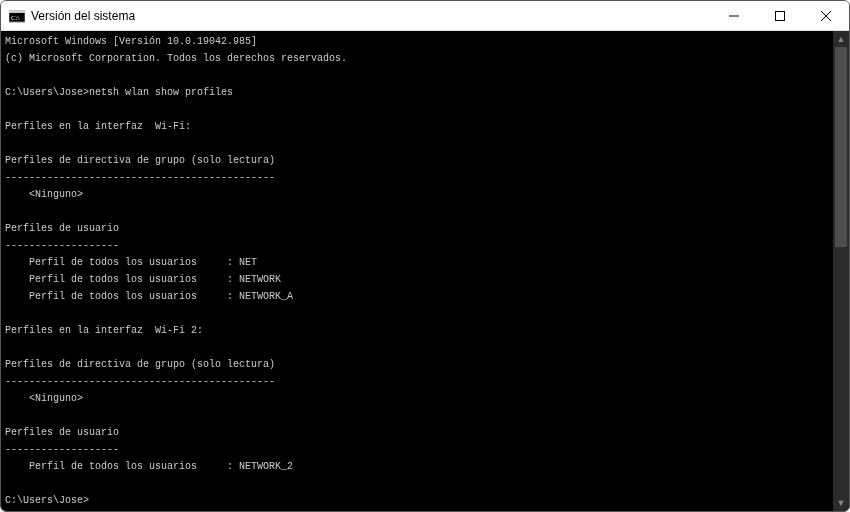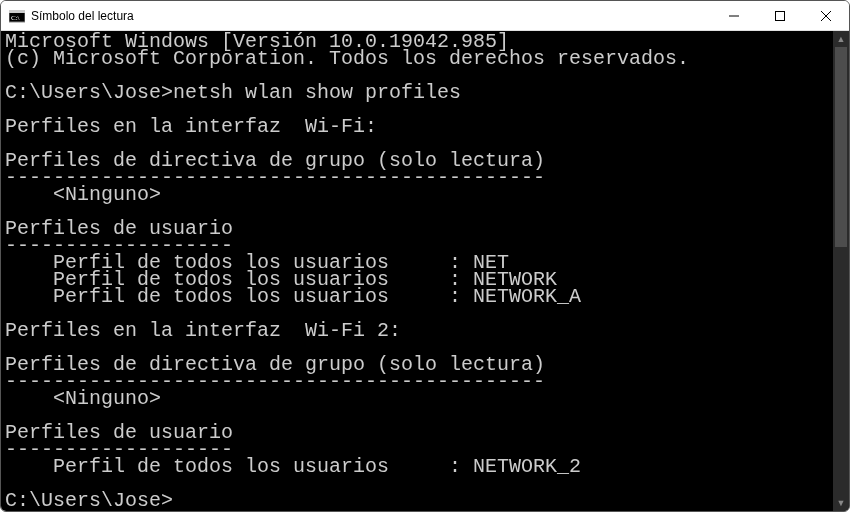--- a/index.html
+++ b/index.html
@@ -60,21 +60,21 @@
   .console-area {
     flex: 1;
     background: #000;
     position: relative;
     display: flex;
   }
   .console-text {
     flex: 1;
     padding: 2px 4px;
     font-family: Consolas, "Courier New", monospace;
-    font-size: 20px;
+    font-size: 10px;
     line-height: 17px;
     color: #cccccc;
     white-space: pre;
     overflow: hidden;
   }
   .scrollbar {
     width: 16px;
     background: #2b2b2b;
     position: relative;
   }
@@ -104,21 +104,21 @@
 <div class="window">
 
   <div class="titlebar">
     <span class="icon-box">
       <svg width="16" height="16" viewBox="0 0 16 16">
         <rect x="0" y="3" width="16" height="11" fill="#000" stroke="#888" stroke-width="1"></rect>
         <rect x="0" y="2" width="16" height="3" fill="#ccc"></rect>
         <text x="2" y="12" font-size="7" fill="#fff" font-family="Consolas">C:\</text>
       </svg>
     </span>
-    <span class="title-text">Símbolo del lectura</span>
+    <span class="title-text">Versión del sistema</span>
     <span class="spacer"></span>
     <div class="win-btn">
       <svg width="10" height="10" viewBox="0 0 10 10">
           <line x1="0" y1="5" x2="10" y2="5" stroke="#000" stroke-width="1"></line>
         </svg>
     </div>
     <div class="win-btn">
       <svg width="10" height="10" viewBox="0 0 10 10">
           <rect x="0.5" y="0.5" width="9" height="9" fill="none" stroke="#000" stroke-width="1"></rect>
         </svg>

